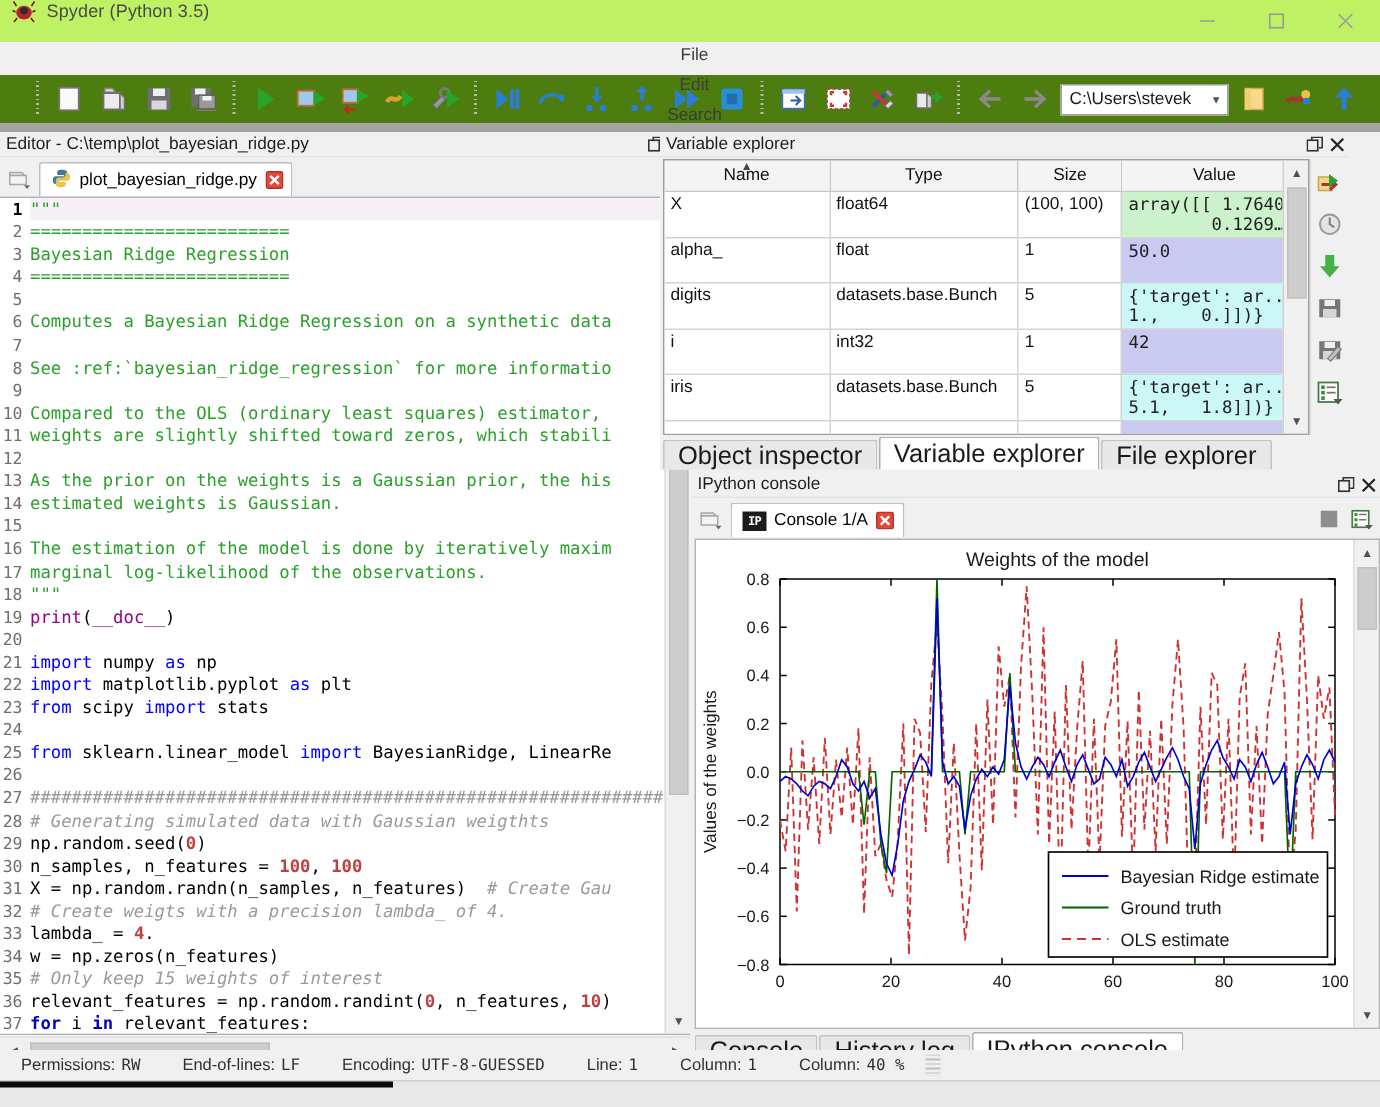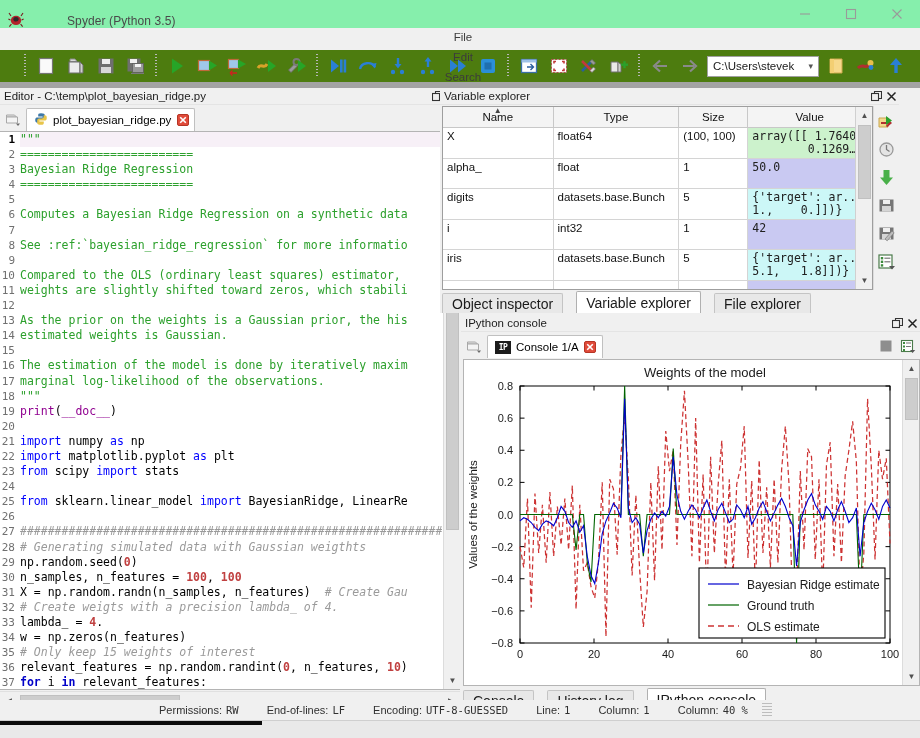--- a/index.html
+++ b/index.html
@@ -9,24 +9,23 @@
     overflow: hidden;
     background: #f0f0f0;
     font-family: "Liberation Sans", sans-serif;
     font-size: 11px;
     color: #000;
   }
   #app { position: relative; width: 920px; height: 738px; background: #f0f0f0; }
 
   
   .titlebar {
-    height: 28px; background: #86efac;
-    display: flex; align-items: flex-end;
+    height: 28px; background: #bef264;
+    display: flex; align-items: flex-start;
     position: relative;
-    gap: 36px;
   }
   .titlebar .logo {
     width: 16px; height: 16px; margin-left: 8px; margin-right: 7px;
     position: relative; flex: none;
   }
   .titlebar .title {
     font-size: 12px; color: #4a4a4a; letter-spacing: 0.1px;
   }
   .winbtns { position: absolute; right: 0; top: 0; display: flex; height: 28px; }
   .winbtn {
@@ -149,23 +148,23 @@
   }
   td.c-name, td.c-type, td.c-size { background: #fff; color: #111; }
   td.c-val { font-family: "DejaVu Sans Mono", monospace; font-size: 11px; line-height: 13px; color: #202020; padding: 2px 3px; }
   td.c-val span { display: block; white-space: pre; }
   .ve-side { width: 26px; background: #f0f0f0; display: flex; flex-direction: column; align-items: center; padding-top: 4px; gap: 6px; border-left: 1px solid #dcdcdc; }
   .ve-side > div { width: 22px; height: 22px; display: flex; align-items: center; justify-content: center; }
 
   
   .docktabs { position: absolute; left: 2px; bottom: 0; right: 0; height: 22px; display: flex; align-items: flex-end; }
   .docktab {
-    height: 20px; padding: 0 9px; font-size: 14px; color: #1a1a1a;
+    height: 20px; padding: 0 9px; font-size: 17px; color: #1a1a1a;
     background: #e8e8e8; border: 1px solid #c4c4c4; border-bottom: none;
-    display: flex; align-items: center; margin-right: 13px; border-radius: 2px 2px 0 0;
+    display: flex; align-items: center; margin-right: 1px; border-radius: 2px 2px 0 0;
   }
   .docktab.active { background: #fff; height: 22px; border-color: #b0b0b0; }
 
   
   #console-panel { left: 461px; top: 315px; width: 459px; height: 395px; }
   .console-body {
     position: absolute; left: 2px; top: 44px; right: 0; bottom: 24px;
     background: #fff; border: 1px solid #b4b4b4; overflow: hidden;
   }
   .ipy-badge {
@@ -174,21 +173,21 @@
     font-family: "DejaVu Sans Mono", monospace; letter-spacing: -0.5px;
   }
 
   
   .plot-area { position: absolute; left: 0; top: 0; right: 17px; bottom: 0; background: #fff; }
   .plot-svg { display: block; }
 
   
   .statusbar {
     position: absolute; left: 0; bottom: 18px; width: 920px; height: 20px;
-    background: #f0f0f0; display: flex; align-items: center; justify-content: center;
+    background: #f0f0f0; display: flex; align-items: center; justify-content: flex-start;
     font-size: 11px; color: #303030; gap: 0px;
   }
   .st-item { padding: 0 14px; display: flex; align-items: baseline; gap: 4px; white-space: nowrap; }
   .st-item .lbl { color: #303030; }
   .st-item .val { font-family: "DejaVu Sans Mono", monospace; font-size: 10.5px; color: #303030; }
   .st-grip { width: 10px; height: 14px; margin-right: 3px;
     background-image: repeating-linear-gradient(to bottom, #bdbdbd 0 1px, transparent 1px 3px);
     background-size: 2px 100%; background-repeat: repeat-x;
   }
   

